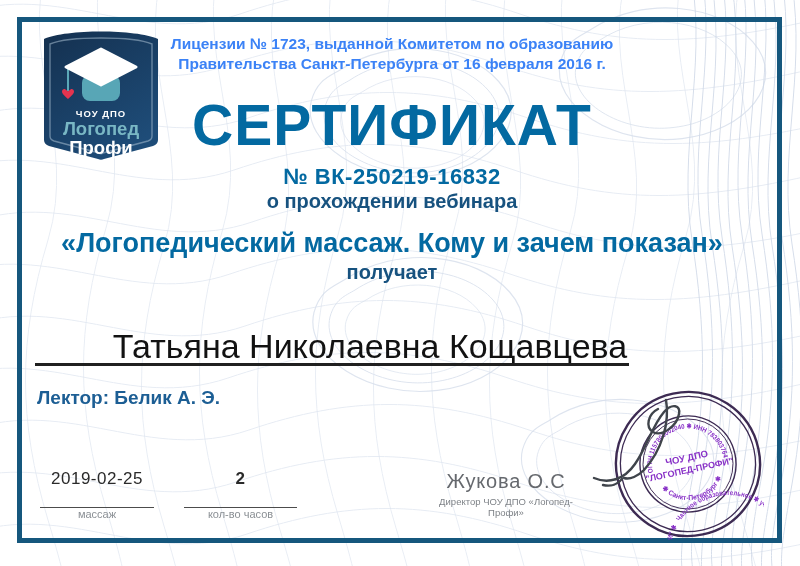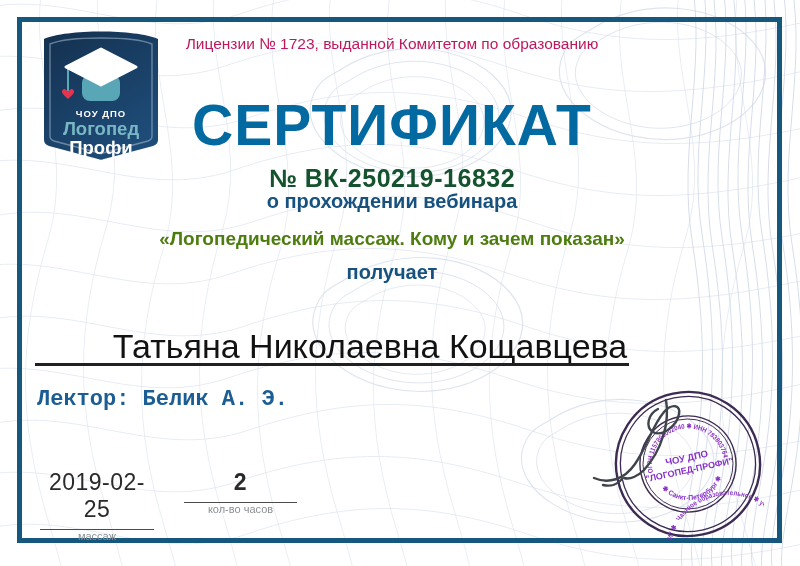--- a/index.html
+++ b/index.html
@@ -3,34 +3,34 @@
 <meta charset="utf-8">
 <style>
   html,body{margin:0;padding:0;background:#fff;}
   .page{position:relative;width:800px;height:566px;background:#fff;overflow:hidden;
         font-family:"Liberation Sans",sans-serif;}
   .bg{position:absolute;left:0;top:0;z-index:0;}
   .frame{position:absolute;left:17px;top:17px;width:765px;height:526px;
          border:5px solid #15577d;box-sizing:border-box;z-index:1;}
   .badge{position:absolute;left:36px;top:27px;z-index:3;}
   .c{position:absolute;left:22px;width:740px;text-align:center;z-index:2;}
-  .license{top:34px;font-size:15.5px;font-weight:normal;line-height:19.5px;color:#be185d;}
+  .license{top:34px;font-size:15.5px;font-weight:bold;line-height:19.5px;color:#3b82f6;}
   .title{top:92px;font-size:57px;font-weight:800;color:#0369a1;letter-spacing:1px;}
-  .number{top:164px;font-size:25px;font-weight:bold;color:#14532d;letter-spacing:.5px;}
+  .number{top:164px;font-size:22px;font-weight:bold;color:#0369a1;letter-spacing:.5px;}
   .subtitle{top:190px;font-size:20px;font-weight:bold;color:#17527f;}
-  .webinar{top:228px;font-size:19px;font-weight:bold;color:#4d7c0f;}
+  .webinar{top:228px;font-size:27px;font-weight:bold;color:#0369a1;}
   .receives{top:261px;font-size:20px;font-weight:bold;color:#17527f;}
   .name{position:absolute;left:22px;width:696px;top:327px;text-align:center;
         font-size:34px;color:#121212;z-index:2;}
   .name-line{position:absolute;left:35px;top:363px;width:594px;height:3px;
         background:#202020;z-index:2;}
-  .lecturer{position:absolute;left:37px;top:387px;font-size:22px;font-weight:bold;
-        color:#1c5e94;z-index:2;font-family:Liberation Mono, monospace;}
+  .lecturer{position:absolute;left:37px;top:387px;font-size:19px;font-weight:bold;
+        color:#1c5e94;z-index:2;}
   .sig-group{position:absolute;top:469px;z-index:2;text-align:center;}
-  .sig-group .value{font-size:23px;color:#2a2a2a;padding-bottom:6px;
+  .sig-group .value{font-size:17px;color:#2a2a2a;padding-bottom:18px;
         border-bottom:1.6px solid #4c4c4c;letter-spacing:.5px;text-align:center;}
   .sig-group .value.bold{font-weight:bold;}
   .sig-group .label{font-size:11px;color:#8a8f94;}
   .date-group{left:40px;width:114px;}
   .hours-group{left:184px;width:113px;}
   .signer{position:absolute;left:425px;width:162px;top:470px;text-align:center;z-index:2;}
   .signer .sname{font-size:20px;color:#66696e;letter-spacing:.8px;}
   .signer .stitle{font-size:9.5px;color:#7e8287;margin-top:3px;}
   .stamp{position:absolute;left:612px;top:388px;z-index:4;opacity:.95;}
   .signature{position:absolute;left:578px;top:392px;z-index:5;}
@@ -119,20 +119,21 @@
       <path d="M 65,22 L 100,40 L 65,58 L 30,40 Z" fill="#ffffff" stroke="#ffffff" stroke-width="3" stroke-linejoin="round"></path>
       <path d="M 32,72 C 29,69 26,67 26,64.5 C 26,62.5 28,61.5 29.5,62.5 C 31,63.3 32,64.5 32,64.5 C 32,64.5 33,63.3 34.5,62.5 C 36,61.5 38,62.5 38,64.5 C 38,67 35,69 32,72 Z" fill="#e4344f"></path>
     </g>
     <text x="65" y="90" text-anchor="middle" font-size="9.5" font-weight="bold" letter-spacing="1" fill="#ffffff">ЧОУ ДПО</text>
     <text x="65" y="108" text-anchor="middle" font-size="18.5" font-weight="bold" fill="#79b7c4">Логопед</text>
     <text x="65" y="127" text-anchor="middle" font-size="18.5" font-weight="bold" fill="#ffffff">Профи</text>
   </svg>
 
   <div class="c license">
     <div>Лицензии № 1723, выданной Комитетом по образованию</div>
+    <div>Правительства Санкт-Петербурга от 16 февраля 2016 г.</div>
   </div>
 
   <div class="c title">СЕРТИФИКАТ</div>
   <div class="c number">№ ВК-250219-16832</div>
   <div class="c subtitle">о прохождении вебинара</div>
   <div class="c webinar">«Логопедический массаж. Кому и зачем показан»</div>
   <div class="c receives">получает</div>
 
   <div class="name">Татьяна Николаевна Кощавцева</div>
   <div class="name-line"></div>
@@ -140,20 +141,24 @@
 
   <div class="sig-group date-group">
     <div class="value">2019-02-25</div>
     <div class="label">массаж</div>
   </div>
   <div class="sig-group hours-group">
     <div class="value bold">2</div>
     <div class="label">кол-во часов</div>
   </div>
 
+  <div class="signer">
+    <div class="sname">Жукова О.С</div>
+    <div class="stitle">Директор ЧОУ ДПО «Логопед-Профи»</div>
+  </div>
 
   <svg class="stamp" width="152" height="152" viewBox="0 0 152 152">
     <defs>
       <path id="op" d="M 56.2,130.5 A 58,58 0 1 1 56.1,130.6"></path>
       <path id="itop" d="M 40.1,79.1 A 36,36 0 1 1 111.9,79.1"></path>
       <path id="ibot" d="M 44.8,94 A 36,36 0 0 0 107.2,94"></path>
     </defs>
     <g transform="rotate(-12 76 76)">
       <circle cx="76" cy="76" r="72" fill="none" stroke="#33204a" stroke-width="2.4"></circle>
       <circle cx="76" cy="76" r="67.5" fill="none" stroke="#33204a" stroke-width="1.3"></circle>

